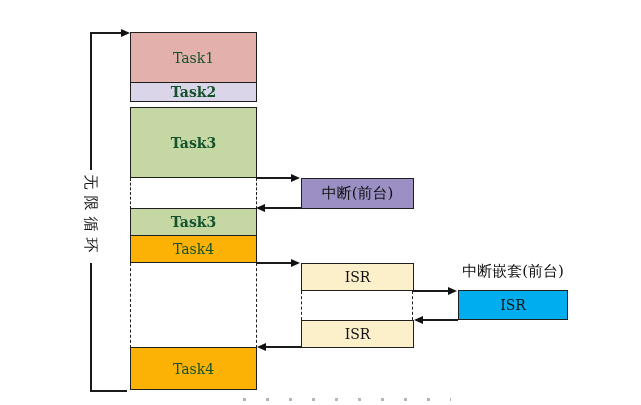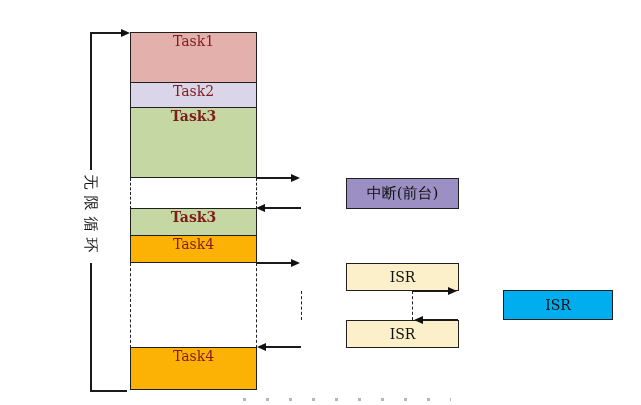--- a/index.html
+++ b/index.html
@@ -3,26 +3,26 @@
 <meta charset="utf-8">
 <style>
   html,body{margin:0;padding:0;background:#ffffff;}
   .canvas{
     position:relative;width:641px;height:405px;background:#ffffff;overflow:hidden;
     font-family:"DejaVu Serif","Liberation Serif",serif;color:#111;
   }
   .txt{position:absolute;text-align:center;white-space:nowrap;}
   .block{
     position:absolute;left:130px;width:127px;box-sizing:border-box;
-    border:1px solid #1f1f1f;display:flex;align-items:flex-start;justify-content:center;
-    font-size:14px;color:#7f1d1d;
+    border:1px solid #1f1f1f;display:flex;align-items:center;justify-content:center;
+    font-size:14px;color:#14532d;
   }
   .sideblock{
     position:absolute;box-sizing:border-box;border:1px solid #1f1f1f;
-    display:flex;align-items:center;justify-content:center;font-size:14px;color:#111;margin-left:45px;
+    display:flex;align-items:center;justify-content:center;font-size:14px;color:#111;
   }
   .gap{
     position:absolute;left:130px;width:127px;box-sizing:border-box;
     border-left:1.5px dashed #1f1f1f;border-right:1.5px dashed #1f1f1f;background:#fff;
   }
   .hline{position:absolute;height:1.5px;background:#1a1a1a;}
   .vline{position:absolute;width:1.5px;background:#1a1a1a;}
   .vdash{position:absolute;width:0;border-left:1.5px dashed #1f1f1f;}
   .head-r{position:absolute;width:0;height:0;
     border-top:4px solid transparent;border-bottom:4px solid transparent;border-left:9px solid #111;}
@@ -54,21 +54,21 @@
 
   <div class="hline" style="left:90px;top:32px;width:32px;"></div>
   <div class="head-r" style="left:121px;top:128px;top:28.5px;"></div>
   <div class="vline" style="left:90px;top:32px;height:359px;"></div>
   <div class="hline" style="left:90px;top:390px;width:37px;"></div>
   <div class="txt loop-label">无限循环</div>
 
   <div class="block fill-task1" style="top:32px;height:51px;">
     <span>Task1</span>
   </div>
-  <div class="block fill-task2" style="top:82px;height:26px;">
+  <div class="block fill-task2" style="top:82px;height:20px;font-weight:bold;">
     <span>Task2</span>
   </div>
   <div class="block fill-task3" style="top:107px;height:71px;">
     <span>Task3</span>
   </div>
   <div class="gap" style="top:178px;height:31px;"></div>
   <div class="block fill-task3" style="top:208px;height:28px;">
     <span>Task3</span>
   </div>
   <div class="block fill-task4" style="top:235px;height:28px;">
@@ -82,20 +82,21 @@
   <div class="sideblock fill-int" style="left:301px;top:178px;width:113px;height:31px;font-size:15px;">
     <span>中断(前台)</span>
   </div>
 
   <div class="sideblock fill-isr" style="left:301px;top:263px;width:113px;height:28px;">
     <span>ISR</span>
   </div>
   <div class="sideblock fill-isr" style="left:301px;top:320px;width:113px;height:28px;">
     <span>ISR</span>
   </div>
+  <div class="txt nested-label">中断嵌套(前台)</div>
   <div class="sideblock fill-isr-blue" style="left:458px;top:290px;width:110px;height:30px;">
     <span>ISR</span>
   </div>
 
   <div class="vdash" style="left:301px;top:291px;height:29px;"></div>
   <div class="vdash" style="left:412px;top:291px;height:29px;"></div>
 
   <div class="hline" style="left:257px;top:177px;width:35px;"></div>
   <div class="head-r" style="left:291px;top:173.5px;"></div>
 

